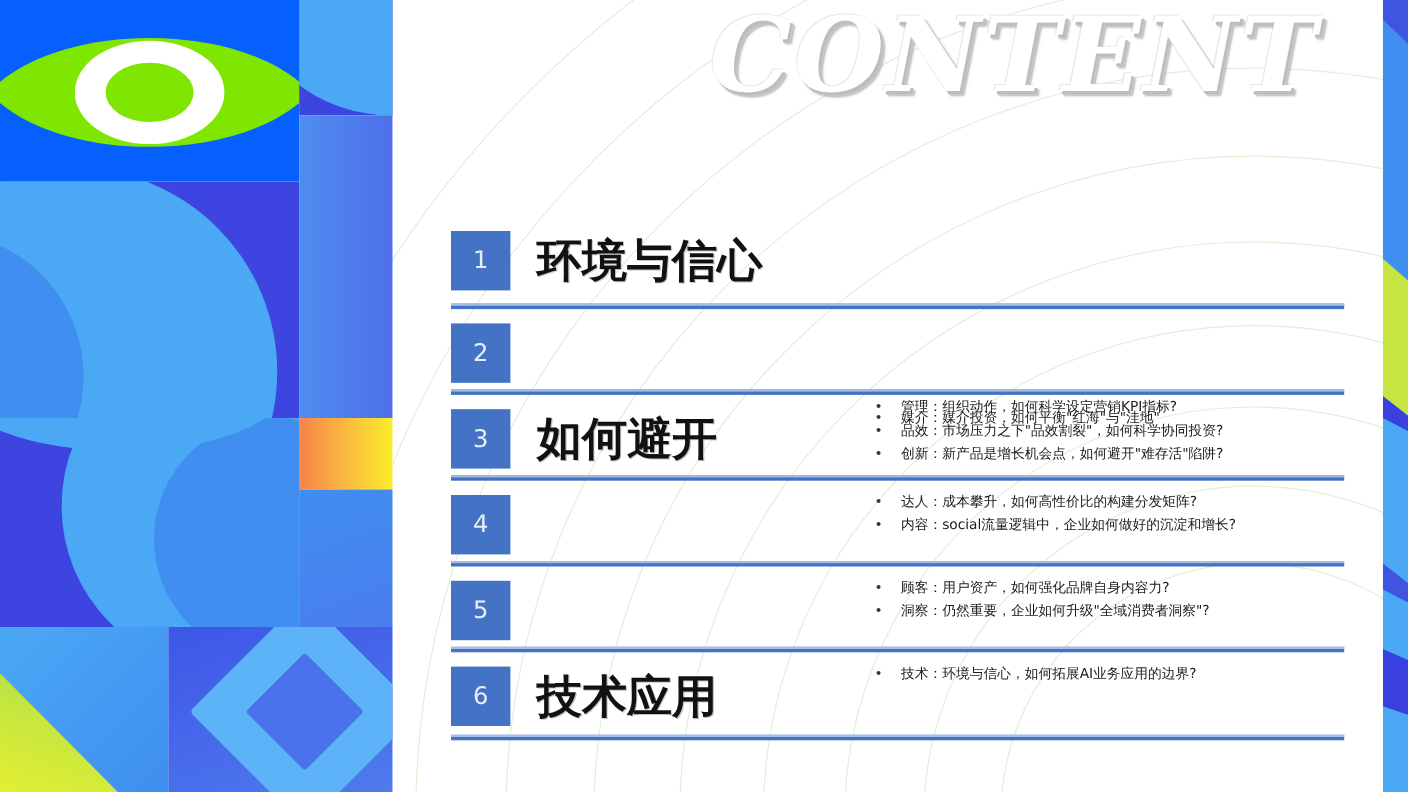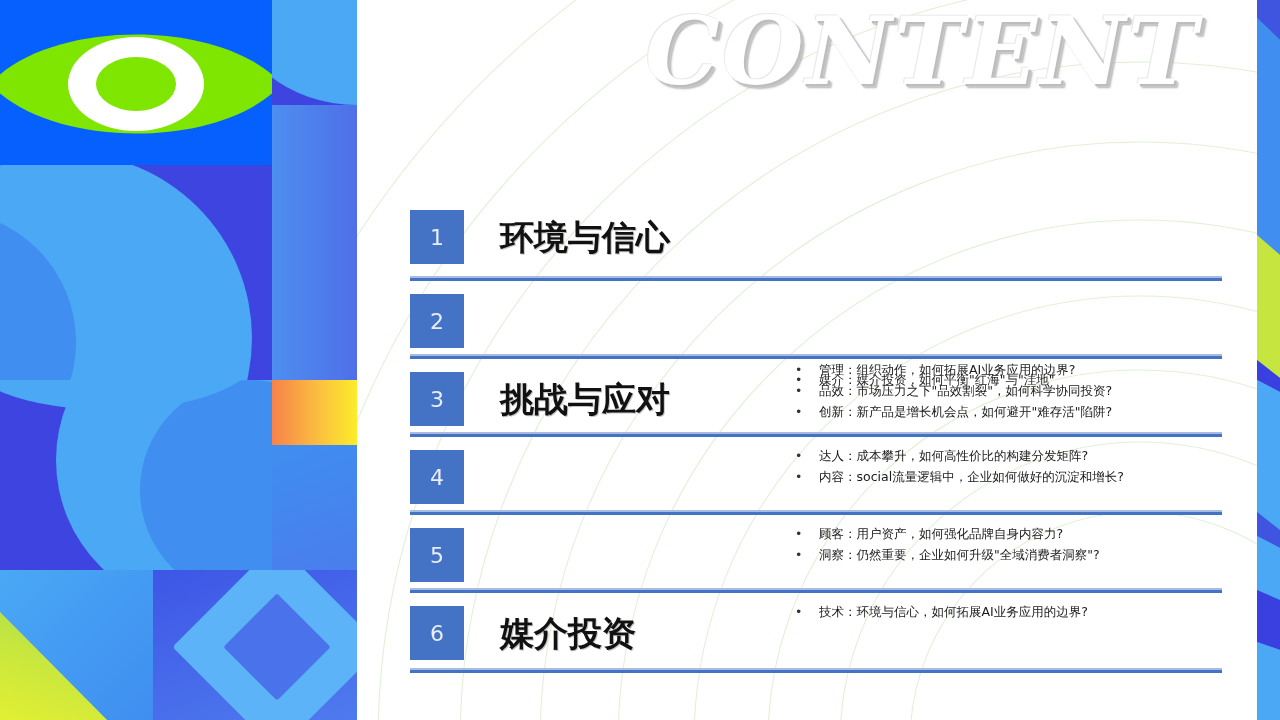--- a/index.html
+++ b/index.html
@@ -125,22 +125,22 @@
   .toc-body{ position:relative; display:flex; align-items:flex-start; }
 
   .num-box{
     width:54px; height:54px; flex:0 0 54px;
     background:#4472c4; color:#e8eef8;
     display:flex; align-items:center; justify-content:center;
     font-family:"DejaVu Sans","Liberation Sans",sans-serif;
     font-size:22px; font-weight:400;
   }
   .toc-label{
-    margin-left:36px; font-family:"DejaVu Sans","Liberation Sans",sans-serif;
-    font-weight:700; font-size:34px; line-height:54px; color:#111;
+    margin-left:24px; font-family:"DejaVu Sans","Liberation Sans",sans-serif;
+    font-weight:700; font-size:41px; line-height:54px; color:#111;
     white-space:nowrap;
     text-shadow:1px 1px 0 rgba(90,90,90,.35);
   }
   .bullets{
     position:absolute; left:385px; top:6px; width:430px;
   }
   .bullet{
     display:flex; align-items:flex-start;
     font-family:"DejaVu Sans","Liberation Sans",sans-serif;
     font-size:12.5px; line-height:21px; color:#1a1a1a; white-space:nowrap;
@@ -240,38 +240,38 @@
         <div class="divider" style="top:66px;"></div>
       </div>
 
       <div class="toc-row" style="height:78px;">
         <div class="toc-body" style="padding-top:13px;">
           <div class="num-box">2</div>
         </div>
         <div class="bullets" style="top:78px;">
           <div class="bullet">
             <span class="dot">•</span>
-            <span class="btxt">管理：组织动作，如何拓展AI业务应用的边界?</span>
+            <span class="btxt">管理：组织动作，如何科学设定营销KPI指标?</span>
           </div>
           <div class="bullet">
             <span class="dot">•</span>
             <span class="btxt">品效：市场压力之下"品效割裂"，如何科学协同投资?</span>
           </div>
           <div class="bullet">
             <span class="dot">•</span>
             <span class="btxt">创新：新产品是增长机会点，如何避开"难存活"陷阱?</span>
           </div>
         </div>
         <div class="divider" style="top:73px;"></div>
       </div>
 
       <div class="toc-row" style="height:78px;">
         <div class="toc-body" style="padding-top:13px;">
           <div class="num-box">3</div>
-          <div class="toc-label">挑战与应对</div>
+          <div class="toc-label">如何避开</div>
         </div>
         <div class="bullets" style="top:10px;">
           <div class="bullet">
             <span class="dot">•</span>
             <span class="btxt">媒介：媒介投资，如何平衡"红海"与"洼地"</span>
           </div>
         </div>
         <div class="divider" style="top:73px;"></div>
       </div>
 
@@ -305,21 +305,21 @@
             <span class="dot">•</span>
             <span class="btxt">洞察：仍然重要，企业如何升级"全域消费者洞察"?</span>
           </div>
         </div>
         <div class="divider" style="top:73px;"></div>
       </div>
 
       <div class="toc-row" style="height:80px;">
         <div class="toc-body" style="padding-top:13px;">
           <div class="num-box">6</div>
-          <div class="toc-label">媒介投资</div>
+          <div class="toc-label">技术应用</div>
         </div>
         <div class="bullets" style="top:8px;">
           <div class="bullet">
             <span class="dot">•</span>
             <span class="btxt">技术：环境与信心，如何拓展AI业务应用的边界?</span>
           </div>
         </div>
         <div class="divider" style="top:75px;"></div>
       </div>
 

